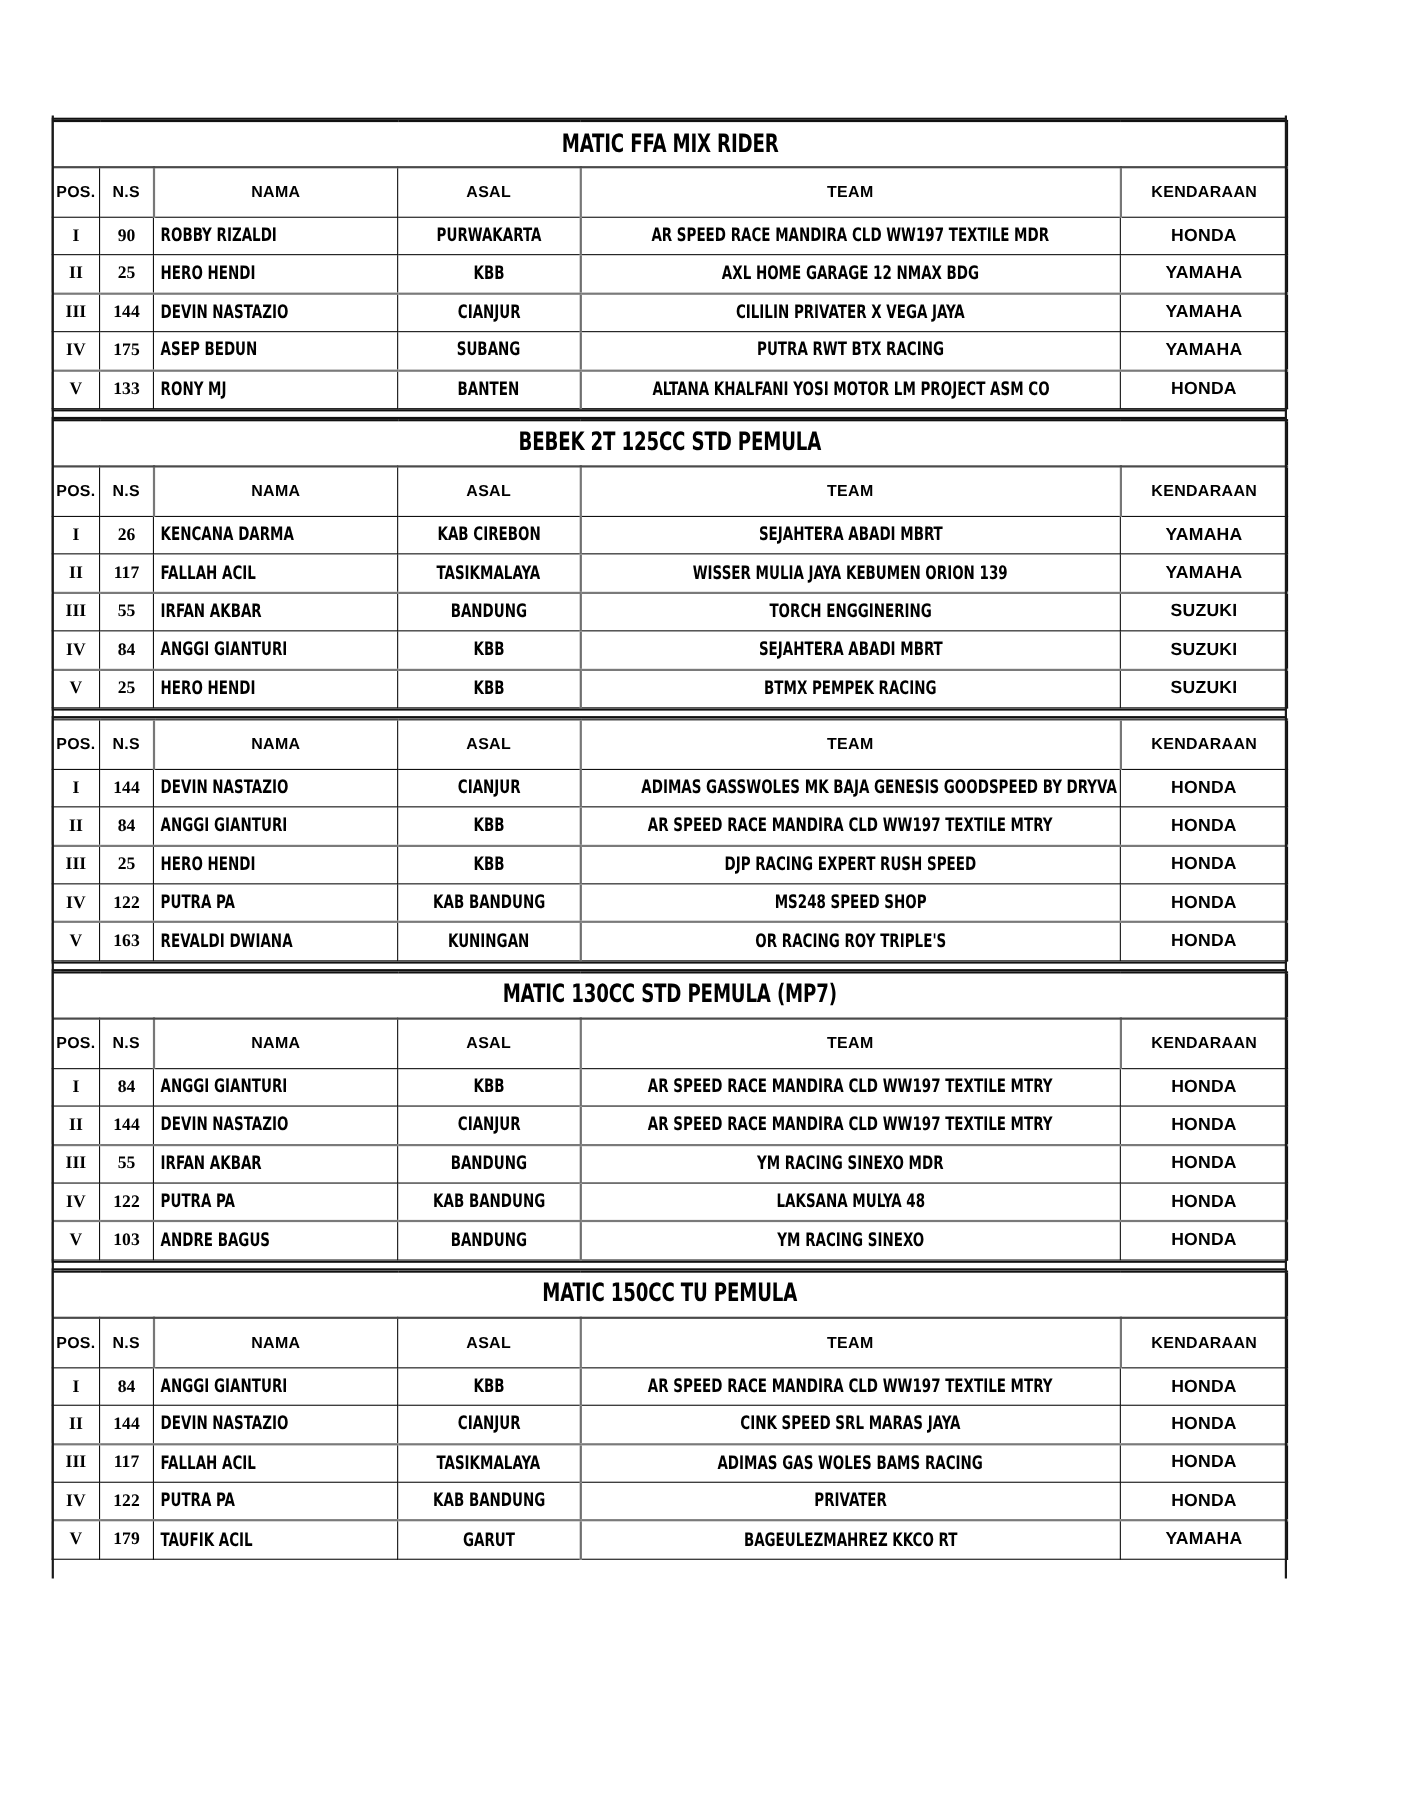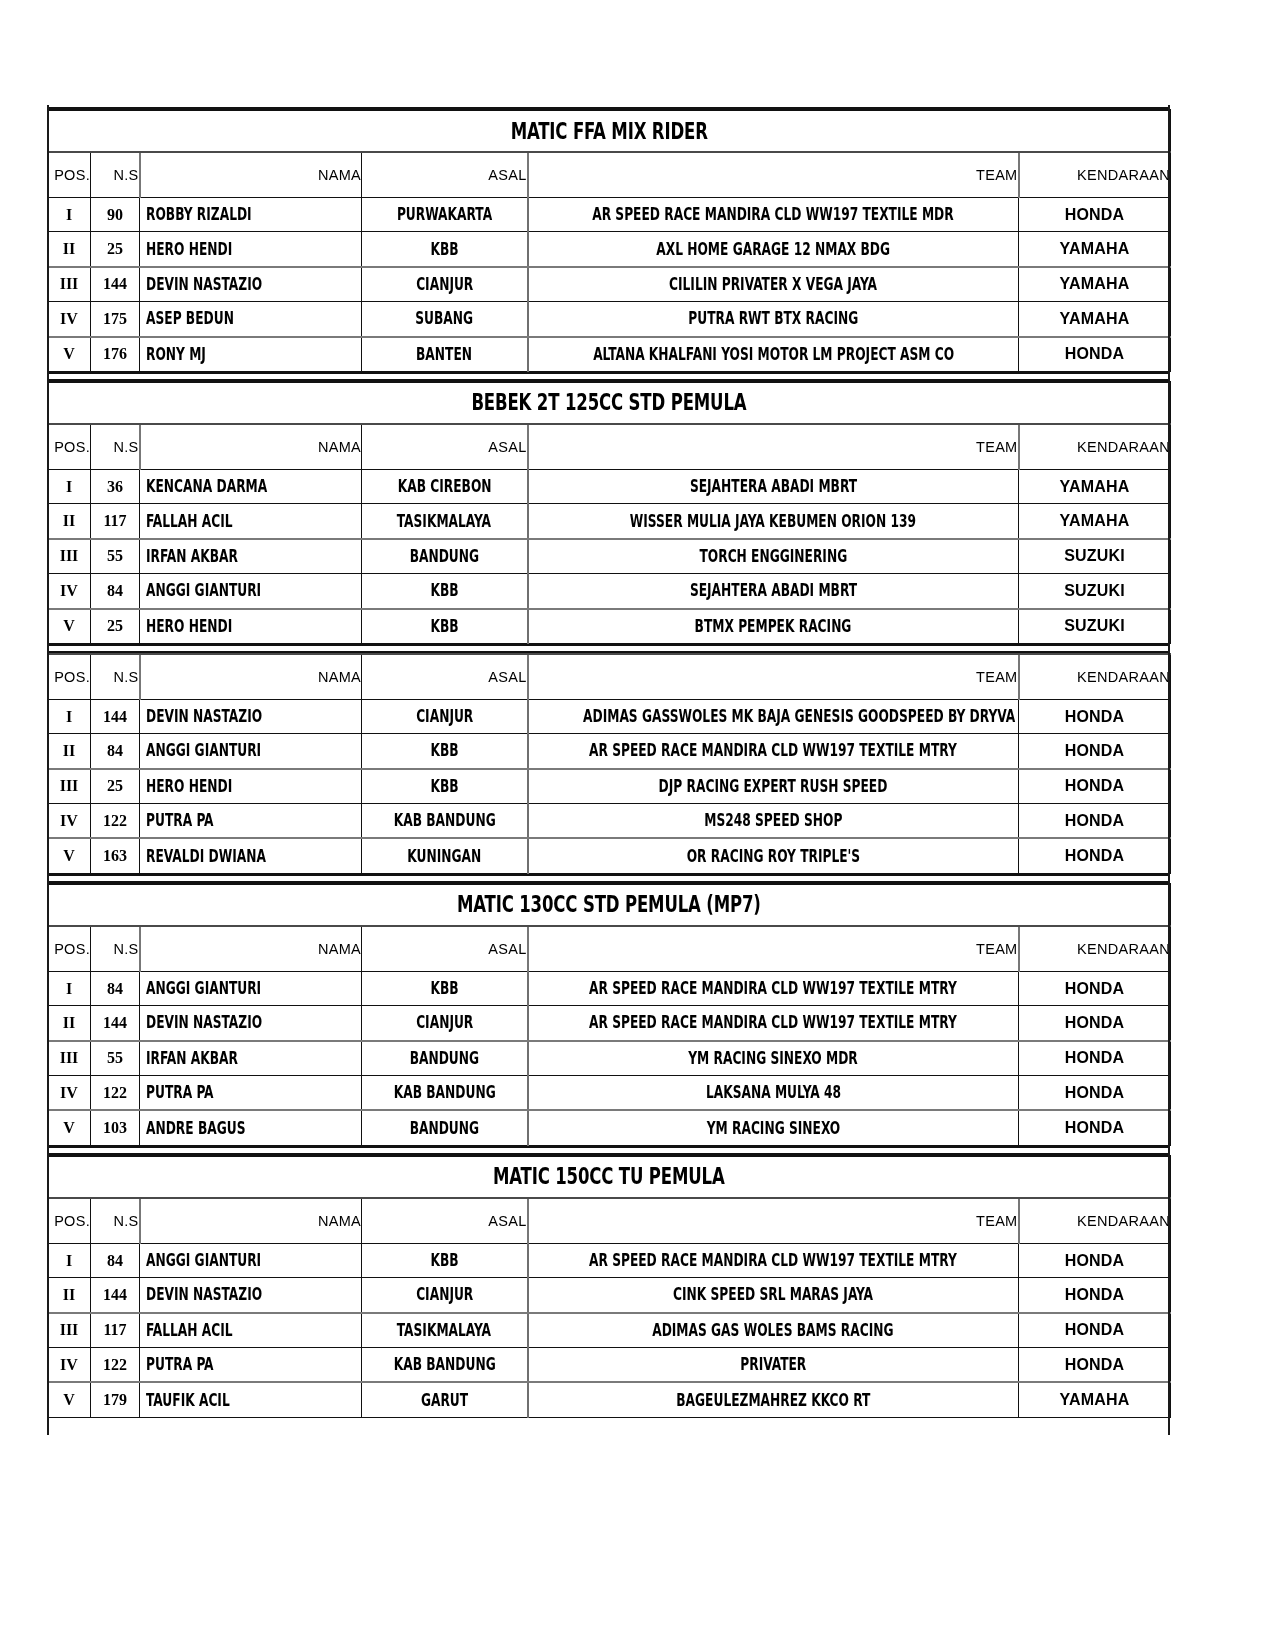--- a/index.html
+++ b/index.html
@@ -70,24 +70,24 @@
     letter-spacing:-0.2px;
     transform:scaleX(0.80);
     transform-origin:center center;
     display:inline-block;
     white-space:nowrap;
   }
 
   
   tr.head-row td{
     height:44px;
-    text-align:right;
+    text-align:center;
     border-top:2px solid #4a4a4a;
     border-bottom:1px solid #111;
-    font-weight:400;
+    font-weight:700;
     font-size:14.5px;
     letter-spacing:0.3px;
   }
   tr.head-row td.h-team{border-left:2px solid #777;}
   tr.head-row td.h-kend{border-left:2px solid #777;}
   tr.head-row td.h-nama{border-left:2px solid #777;}
 
   
   tr.data-row td{height:33.4px;font-size:16px;}
   td.c-pos-cell,td.c-ns-cell{
@@ -183,21 +183,21 @@
           <tr class="data-row hv">
             <td class="c-pos-cell">IV</td>
             <td class="c-ns-cell">175</td>
             <td class="c-nama-cell"><span class="cond">ASEP BEDUN</span></td>
             <td class="c-asal-cell"><span class="cond">SUBANG</span></td>
             <td class="c-team-cell"><span class="cond">PUTRA RWT BTX RACING</span></td>
             <td class="c-kend-cell">YAMAHA</td>
           </tr>
           <tr class="data-row">
             <td class="c-pos-cell">V</td>
-            <td class="c-ns-cell">176</td>
+            <td class="c-ns-cell">133</td>
             <td class="c-nama-cell"><span class="cond">RONY MJ</span></td>
             <td class="c-asal-cell"><span class="cond">BANTEN</span></td>
             <td class="c-team-cell"><span class="cond">ALTANA KHALFANI YOSI MOTOR LM PROJECT ASM CO</span></td>
             <td class="c-kend-cell">HONDA</td>
           </tr>
         </tbody>
       </table>
       <div class="spacer">
         <div class="bar"></div>
       </div>
@@ -217,21 +217,21 @@
           <tr class="head-row">
             <td class="h-pos">POS.</td>
             <td class="h-ns">N.S</td>
             <td class="h-nama">NAMA</td>
             <td class="h-asal">ASAL</td>
             <td class="h-team">TEAM</td>
             <td class="h-kend">KENDARAAN</td>
           </tr>
           <tr class="data-row">
             <td class="c-pos-cell">I</td>
-            <td class="c-ns-cell">36</td>
+            <td class="c-ns-cell">26</td>
             <td class="c-nama-cell"><span class="cond">KENCANA DARMA</span></td>
             <td class="c-asal-cell"><span class="cond">KAB CIREBON</span></td>
             <td class="c-team-cell"><span class="cond">SEJAHTERA ABADI MBRT</span></td>
             <td class="c-kend-cell">YAMAHA</td>
           </tr>
           <tr class="data-row hv">
             <td class="c-pos-cell">II</td>
             <td class="c-ns-cell">117</td>
             <td class="c-nama-cell"><span class="cond">FALLAH ACIL</span></td>
             <td class="c-asal-cell"><span class="cond">TASIKMALAYA</span></td>

